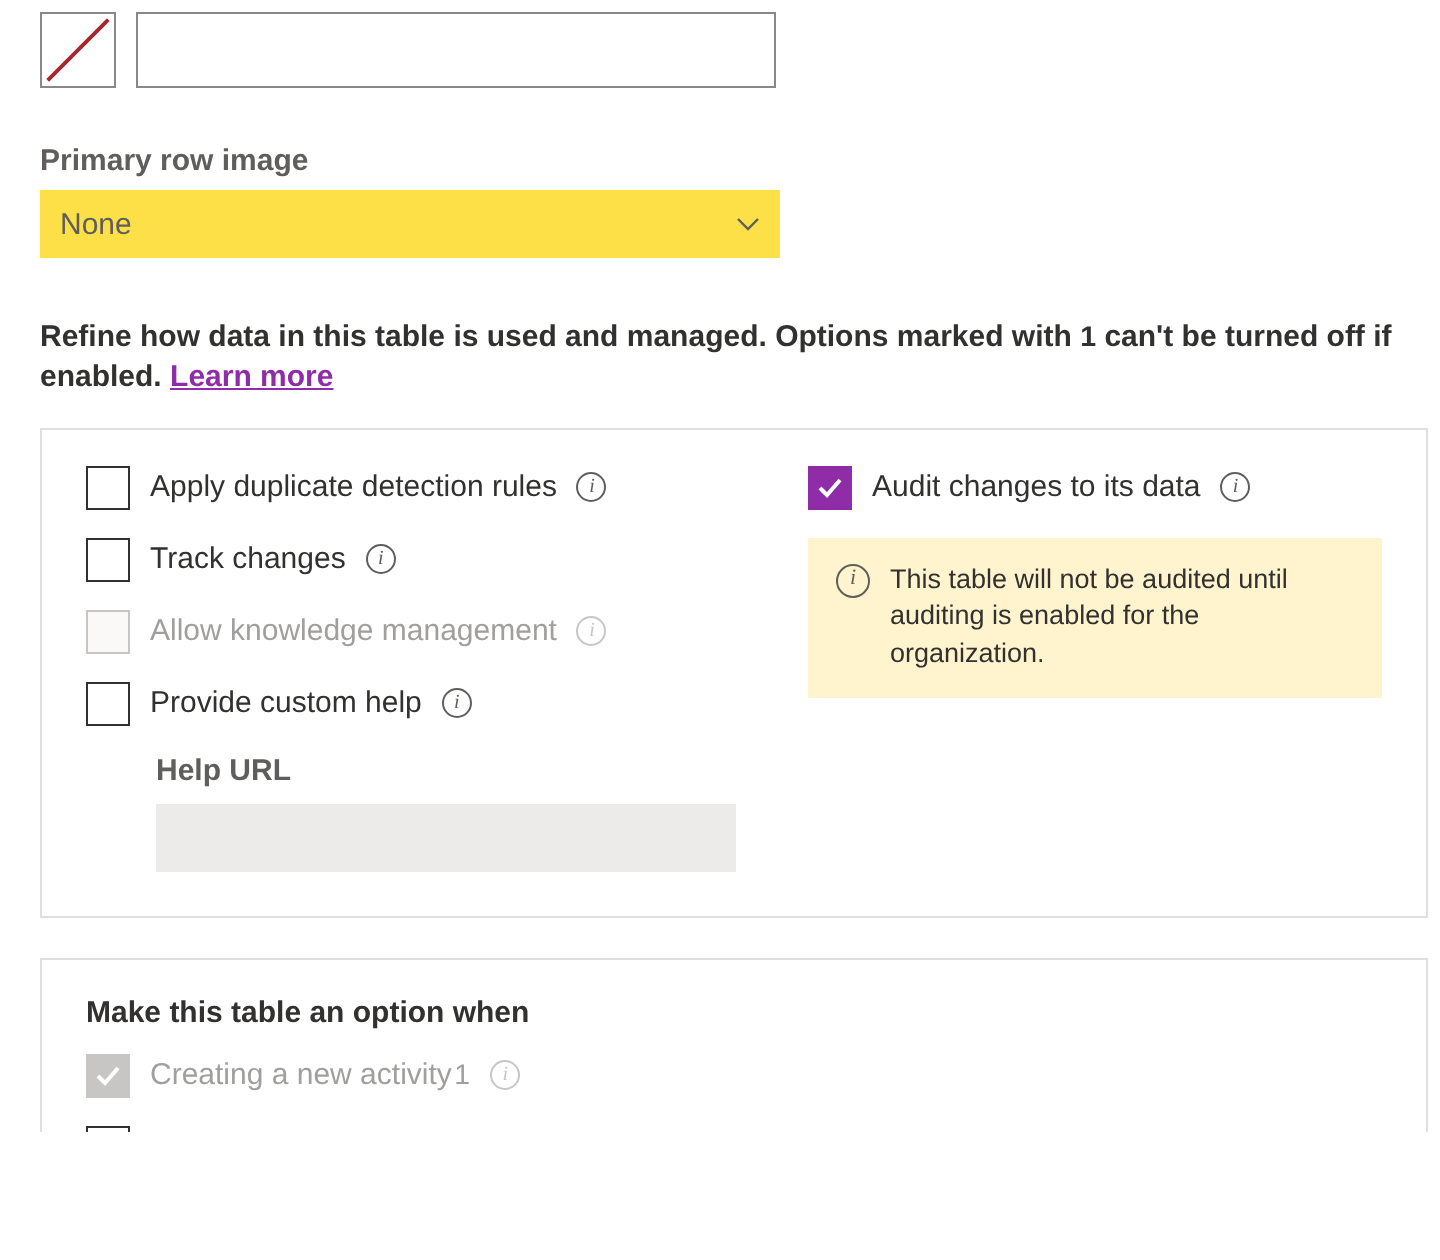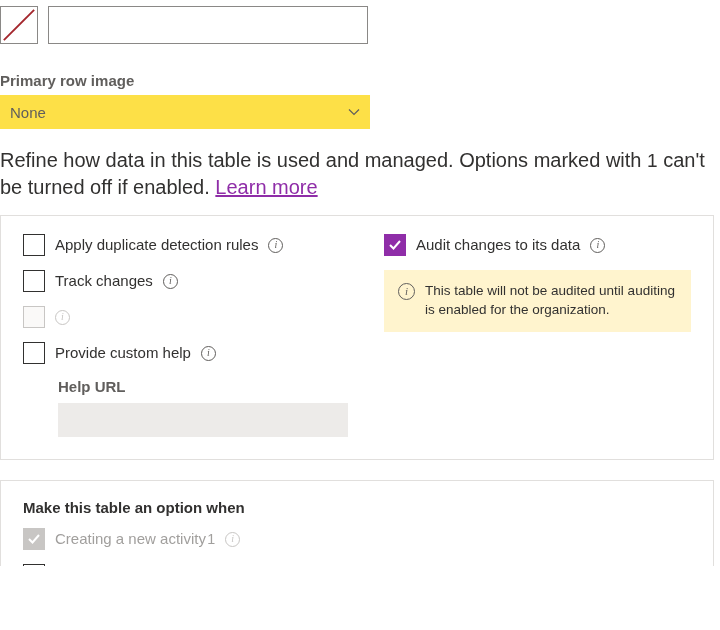--- a/index.html
+++ b/index.html
@@ -6,21 +6,21 @@
   html, body {
     margin: 0; padding: 0;
     font-family: "Segoe UI", -apple-system, BlinkMacSystemFont, sans-serif;
     font-size: 14px;
     color: #323130;
     background: #ffffff;
   }
   .canvas {
     width: 720px;
     height: 566px;
-    padding: 6px 6px 0 0;
+    padding: 6px 6px 0 20px;
     overflow: hidden;
   }
   .top-row {
     display: flex;
     gap: 10px;
     align-items: center;
   }
   .color-swatch-none {
     width: 38px; height: 38px;
     border: 1px solid #8a8886;
@@ -54,24 +54,25 @@
     display: flex;
     align-items: center;
     justify-content: space-between;
     padding: 0 10px;
     color: #605e5c;
     font-size: 15px;
   }
   .chevron { width: 12px; height: 12px; }
   .chevron svg { display: block; }
   .refine {
-    margin-top: 18px;
-    font-size: 20px;
+    margin-top: 30px;
+    font-size: 15px;
     line-height: 1.35;
     color: #323130;
+    font-weight: bold;
   }
   .sup { vertical-align: baseline; font-size: 0.95em; }
   .link { color: #8f2da8; text-decoration: underline; cursor: pointer; }
   .section {
     border: 1px solid #e1dfdd;
     margin-top: 14px;
     padding: 18px 22px 22px;
   }
   .section h3 {
     margin: 0 0 12px 0;
@@ -204,20 +205,21 @@
             
           </span>
           <span class="check-label">Track changes</span>
           <span class="info-icon">i</span>
         </div>
 
         <div class="check-row disabled">
           <span class="checkbox disabled">
             
           </span>
+          <span class="check-label">Allow knowledge management</span>
           <span class="info-icon disabled">i</span>
         </div>
 
         <div class="check-row">
           <span class="checkbox">
             
           </span>
           <span class="check-label">Provide custom help</span>
           <span class="info-icon">i</span>
         </div>

